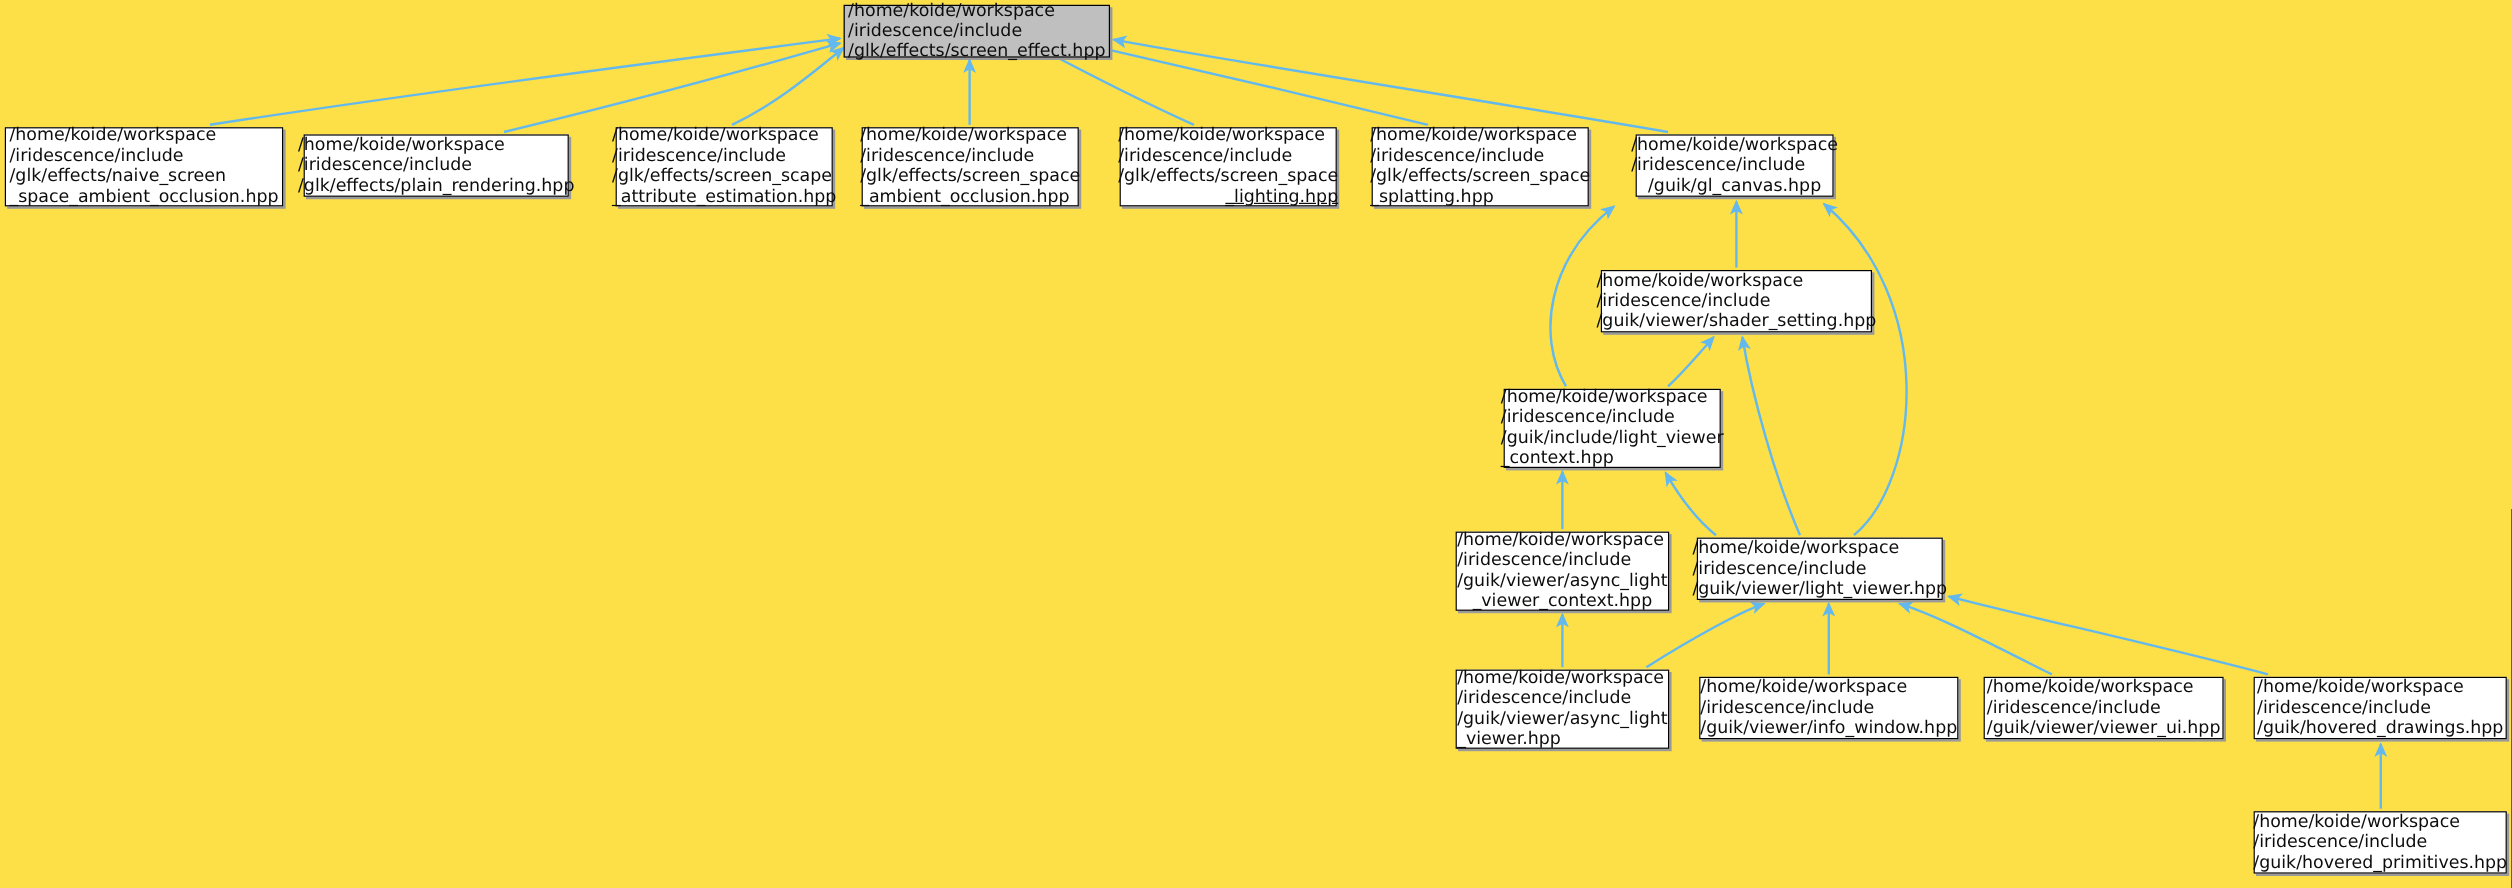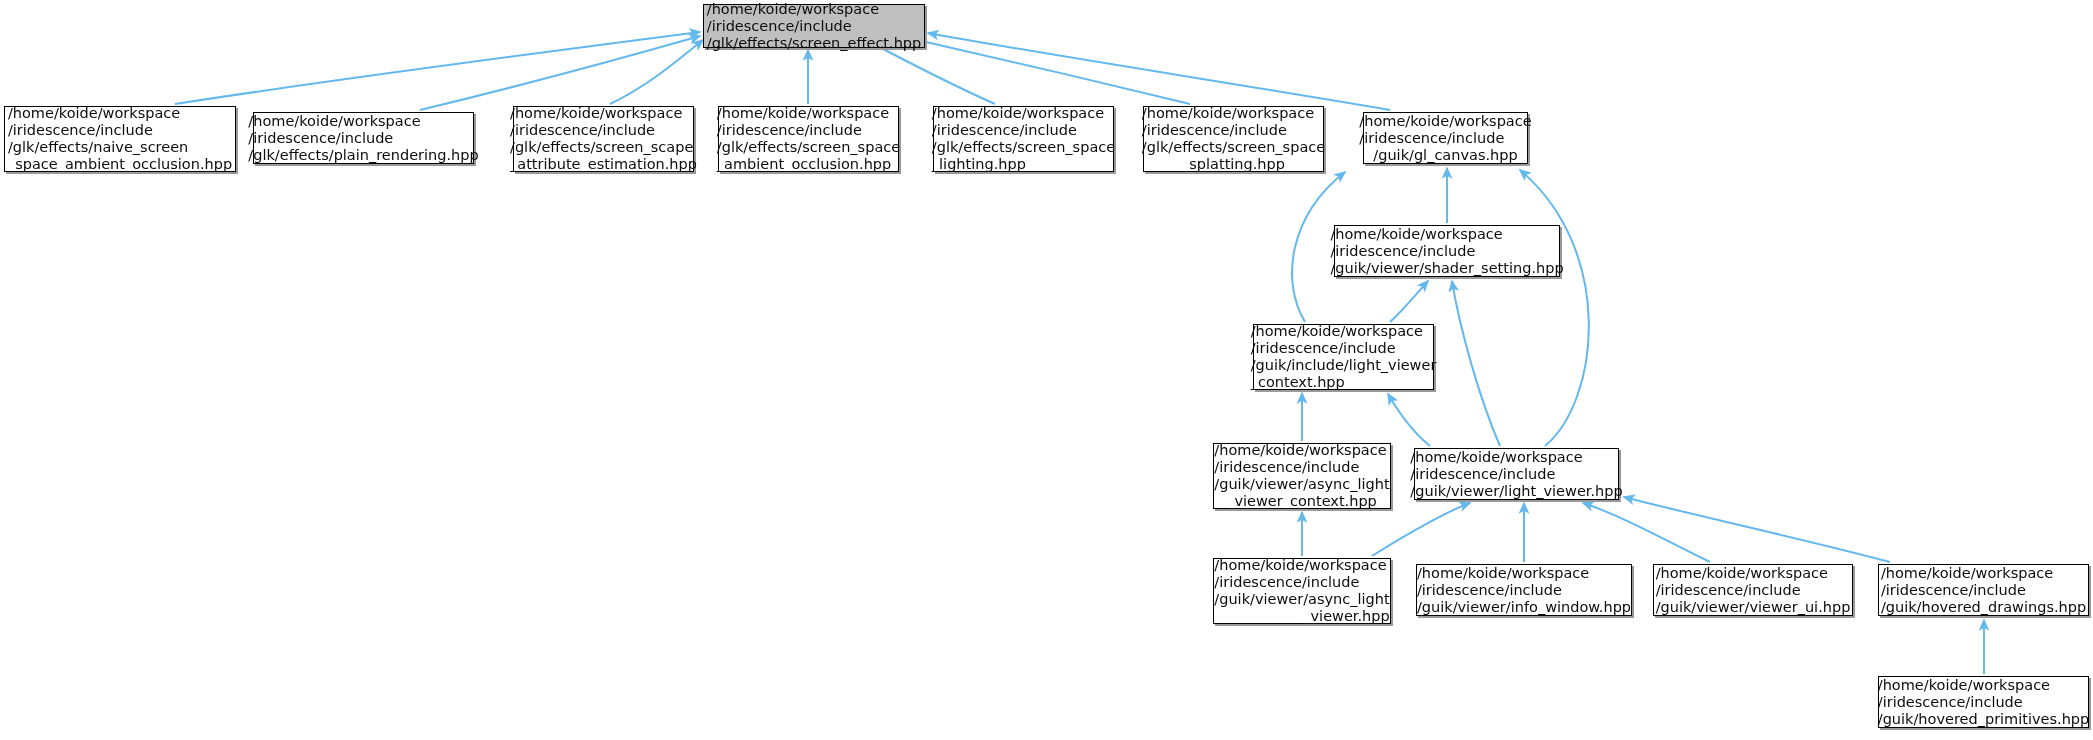--- a/index.html
+++ b/index.html
@@ -46,21 +46,21 @@
     text-align: left;
     letter-spacing: 0px;
   }
   .node-label.center-last {
     text-align: center;
   }
 </style>
 </head>
 <body>
 
-<div id="graph-root" style="background: #ffffff;">
+<div id="graph-root" style="background: #fde047;">
 
   <svg id="edge-layer" viewBox="0 0 2093 740" xmlns="http://www.w3.org/2000/svg">
     <defs>
       <marker id="arrowhead" markerWidth="7" markerHeight="7" refX="5.4" refY="3" orient="auto" markerUnits="strokeWidth">
         <path d="M0,0.3 L6.2,3 L0,5.7 L1.5,3 Z" fill="#63b8ee"></path>
       </marker>
     </defs>
     <g id="edges-group">
         <path d="M 175,104 C 330,80 560,50 700,32" fill="none" stroke="#63b8ee" stroke-width="2" marker-end="url(#arrowhead)"></path>
         <path d="M 420,110 C 520,86 630,56 700,36" fill="none" stroke="#63b8ee" stroke-width="2" marker-end="url(#arrowhead)"></path>
@@ -108,24 +108,24 @@
 /glk/effects/screen_scape
 _attribute_estimation.hpp</div>
       </div>
       <div class="graph-node" style="left: 718px; top: 106px; width: 181px; height: 66px; background: rgb(255, 255, 255); border-color: rgb(0, 0, 0);">
         <div class="node-label">/home/koide/workspace
 /iridescence/include
 /glk/effects/screen_space
 _ambient_occlusion.hpp</div>
       </div>
       <div class="graph-node" style="left: 933px; top: 106px; width: 181px; height: 66px; background: rgb(255, 255, 255); border-color: rgb(0, 0, 0);">
-        <div class="node-label center-last" style="text-align: left;"><div>/home/koide/workspace</div><div>/iridescence/include</div><div>/glk/effects/screen_space</div><div style="text-align: left;">_lighting.hpp</div></div>
+        <div class="node-label center-last" style="text-align: left;"><div>/home/koide/workspace</div><div>/iridescence/include</div><div>/glk/effects/screen_space</div><div style="text-align: right; text-decoration: underline;">_lighting.hpp</div></div>
       </div>
       <div class="graph-node" style="left: 1143px; top: 106px; width: 181px; height: 66px; background: rgb(255, 255, 255); border-color: rgb(0, 0, 0);">
-        <div class="node-label center-last" style="text-align: left;"><div>/home/koide/workspace</div><div>/iridescence/include</div><div>/glk/effects/screen_space</div><div style="text-align: center;">_splatting.hpp</div></div>
+        <div class="node-label center-last" style="text-align: left;"><div>/home/koide/workspace</div><div>/iridescence/include</div><div>/glk/effects/screen_space</div><div style="text-align: left;">_splatting.hpp</div></div>
       </div>
       <div class="graph-node" style="left: 1363px; top: 112px; width: 165px; height: 52px; background: rgb(255, 255, 255); border-color: rgb(0, 0, 0);">
         <div class="node-label center-last" style="text-align: left;"><div>/home/koide/workspace</div><div>/iridescence/include</div><div style="text-align: center;">/guik/gl_canvas.hpp</div></div>
       </div>
       <div class="graph-node" style="left: 1334px; top: 225px; width: 226px; height: 52px; background: rgb(255, 255, 255); border-color: rgb(0, 0, 0);">
         <div class="node-label">/home/koide/workspace
 /iridescence/include
 /guik/viewer/shader_setting.hpp</div>
       </div>
       <div class="graph-node" style="left: 1253px; top: 324px; width: 181px; height: 66px; background: rgb(255, 255, 255); border-color: rgb(0, 0, 0);">
@@ -133,21 +133,21 @@
       </div>
       <div class="graph-node" style="left: 1213px; top: 443px; width: 178px; height: 66px; background: rgb(255, 255, 255); border-color: rgb(0, 0, 0);">
         <div class="node-label center-last" style="text-align: left;"><div>/home/koide/workspace</div><div>/iridescence/include</div><div>/guik/viewer/async_light</div><div style="text-align: center;">_viewer_context.hpp</div></div>
       </div>
       <div class="graph-node" style="left: 1414px; top: 448px; width: 205px; height: 52px; background: rgb(255, 255, 255); border-color: rgb(0, 0, 0);">
         <div class="node-label">/home/koide/workspace
 /iridescence/include
 /guik/viewer/light_viewer.hpp</div>
       </div>
       <div class="graph-node" style="left: 1213px; top: 558px; width: 178px; height: 66px; background: rgb(255, 255, 255); border-color: rgb(0, 0, 0);">
-        <div class="node-label center-last" style="text-align: left;"><div>/home/koide/workspace</div><div>/iridescence/include</div><div>/guik/viewer/async_light</div><div style="text-align: right;">_viewer.hpp</div></div>
+        <div class="node-label center-last" style="text-align: left;"><div>/home/koide/workspace</div><div>/iridescence/include</div><div>/guik/viewer/async_light</div><div style="text-align: left;">_viewer.hpp</div></div>
       </div>
       <div class="graph-node" style="left: 1416px; top: 564px; width: 216px; height: 52px; background: rgb(255, 255, 255); border-color: rgb(0, 0, 0);">
         <div class="node-label">/home/koide/workspace
 /iridescence/include
 /guik/viewer/info_window.hpp</div>
       </div>
       <div class="graph-node" style="left: 1653px; top: 564px; width: 200px; height: 52px; background: rgb(255, 255, 255); border-color: rgb(0, 0, 0);">
         <div class="node-label">/home/koide/workspace
 /iridescence/include
 /guik/viewer/viewer_ui.hpp</div>

